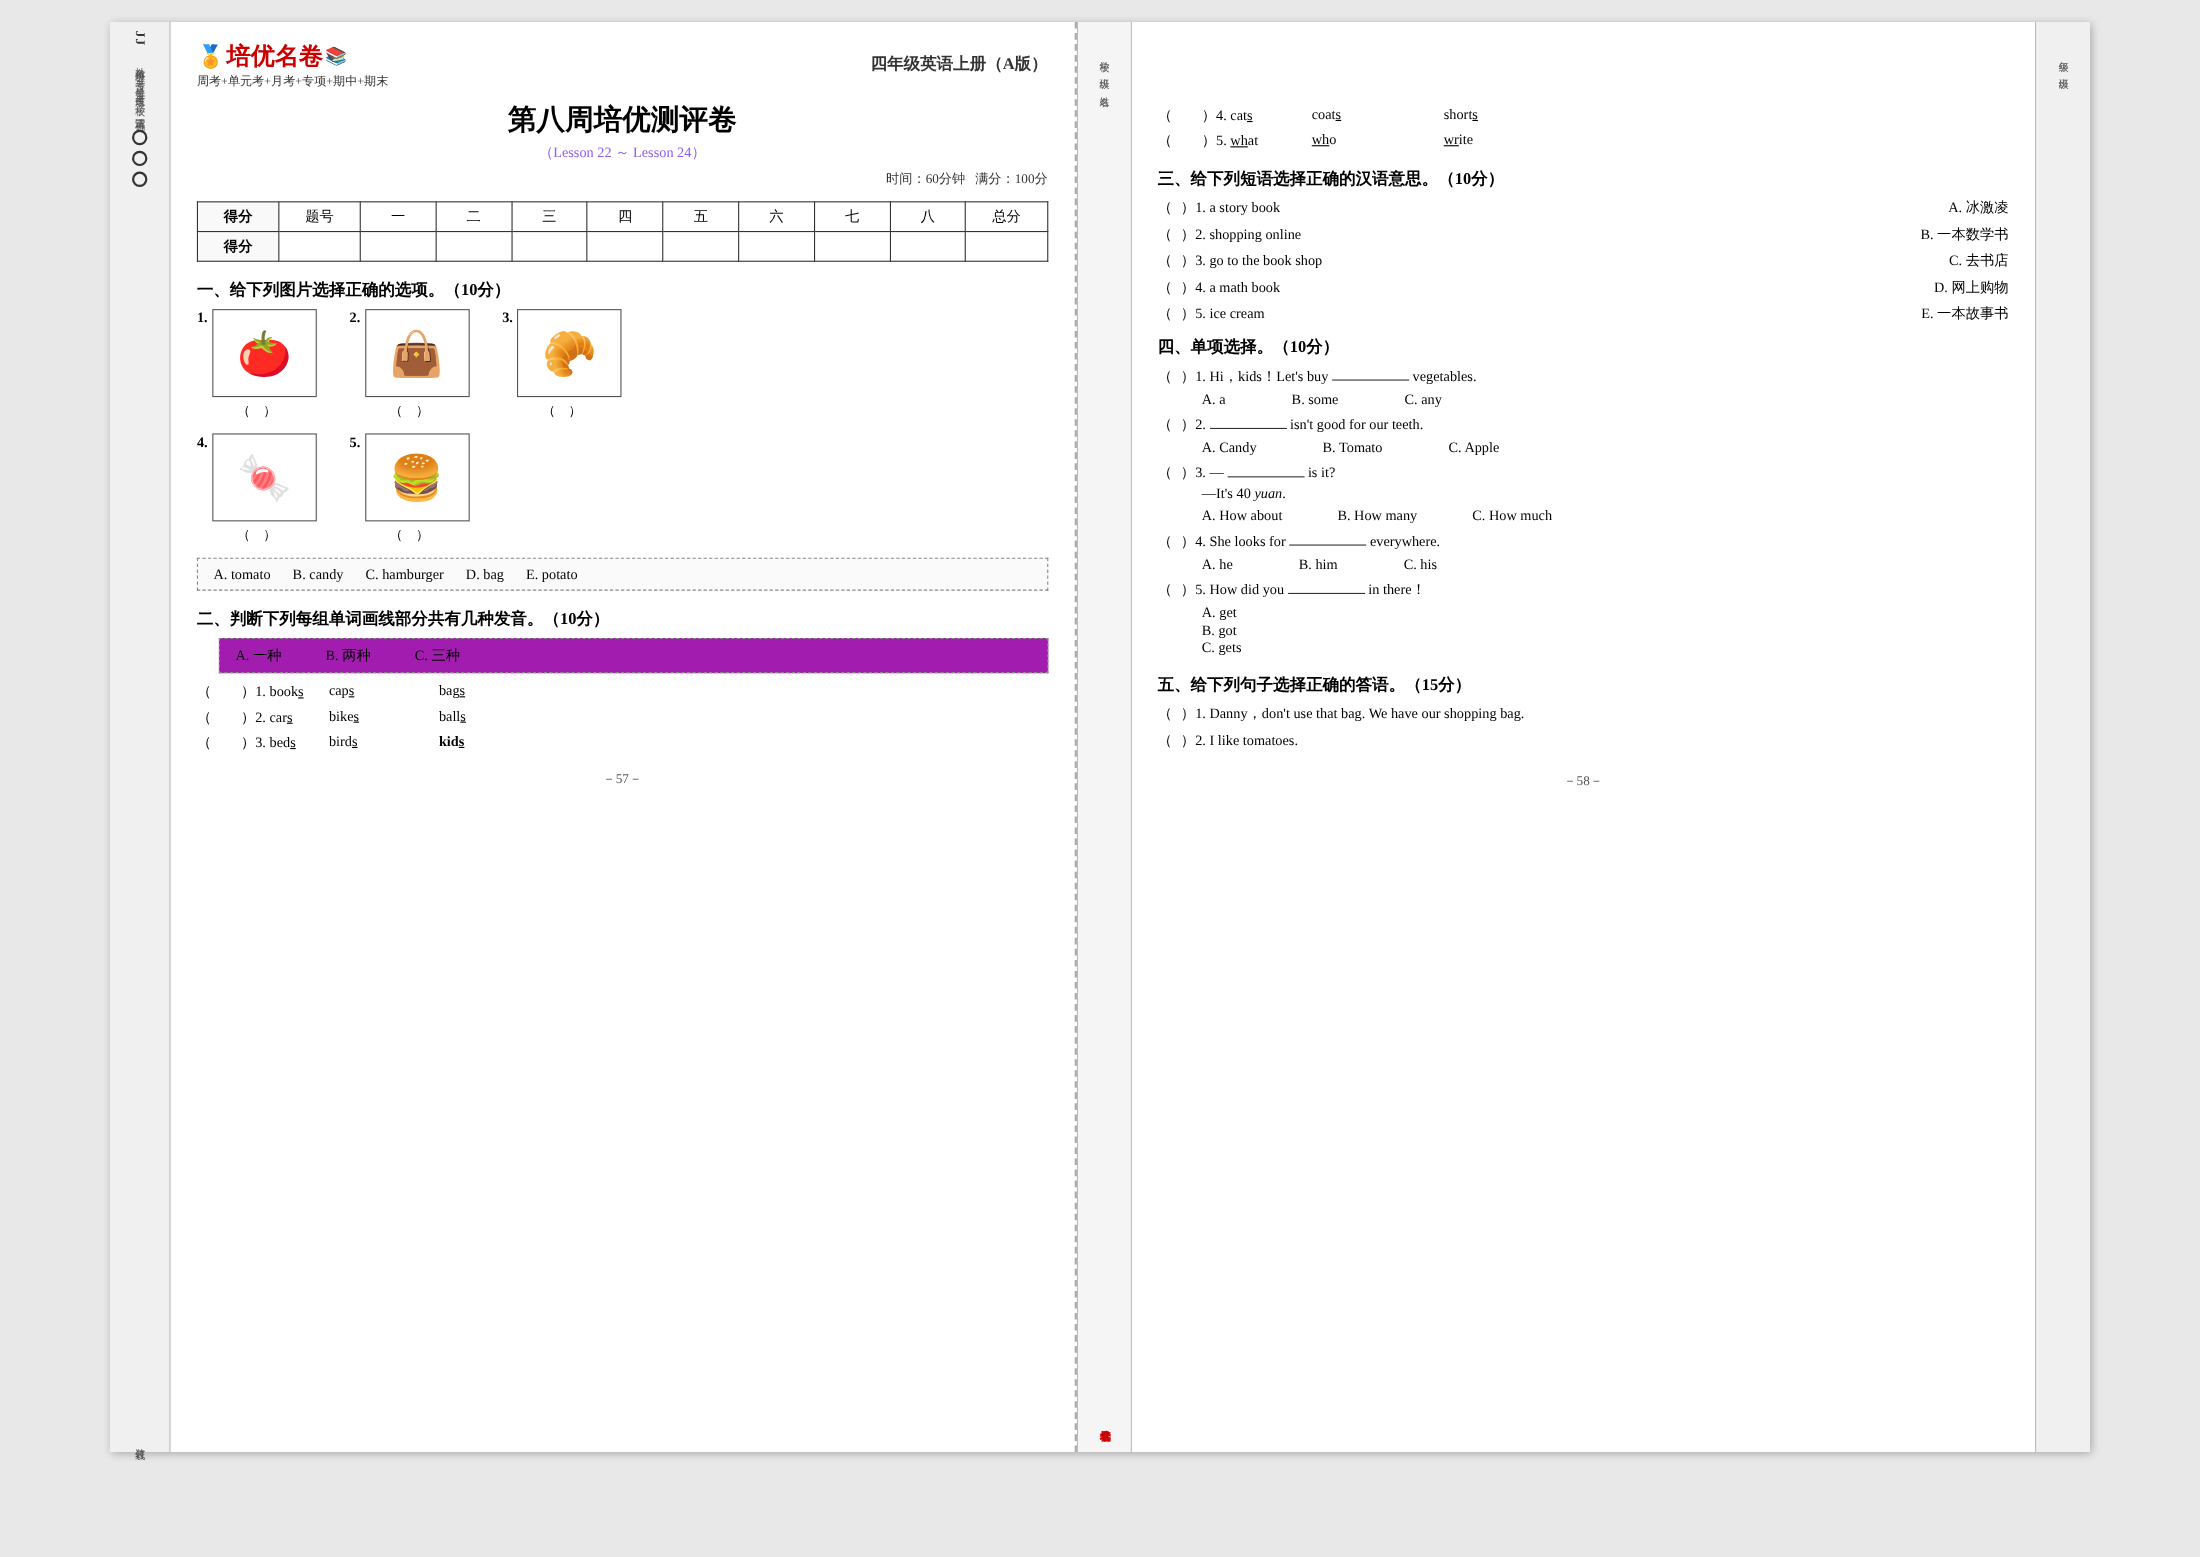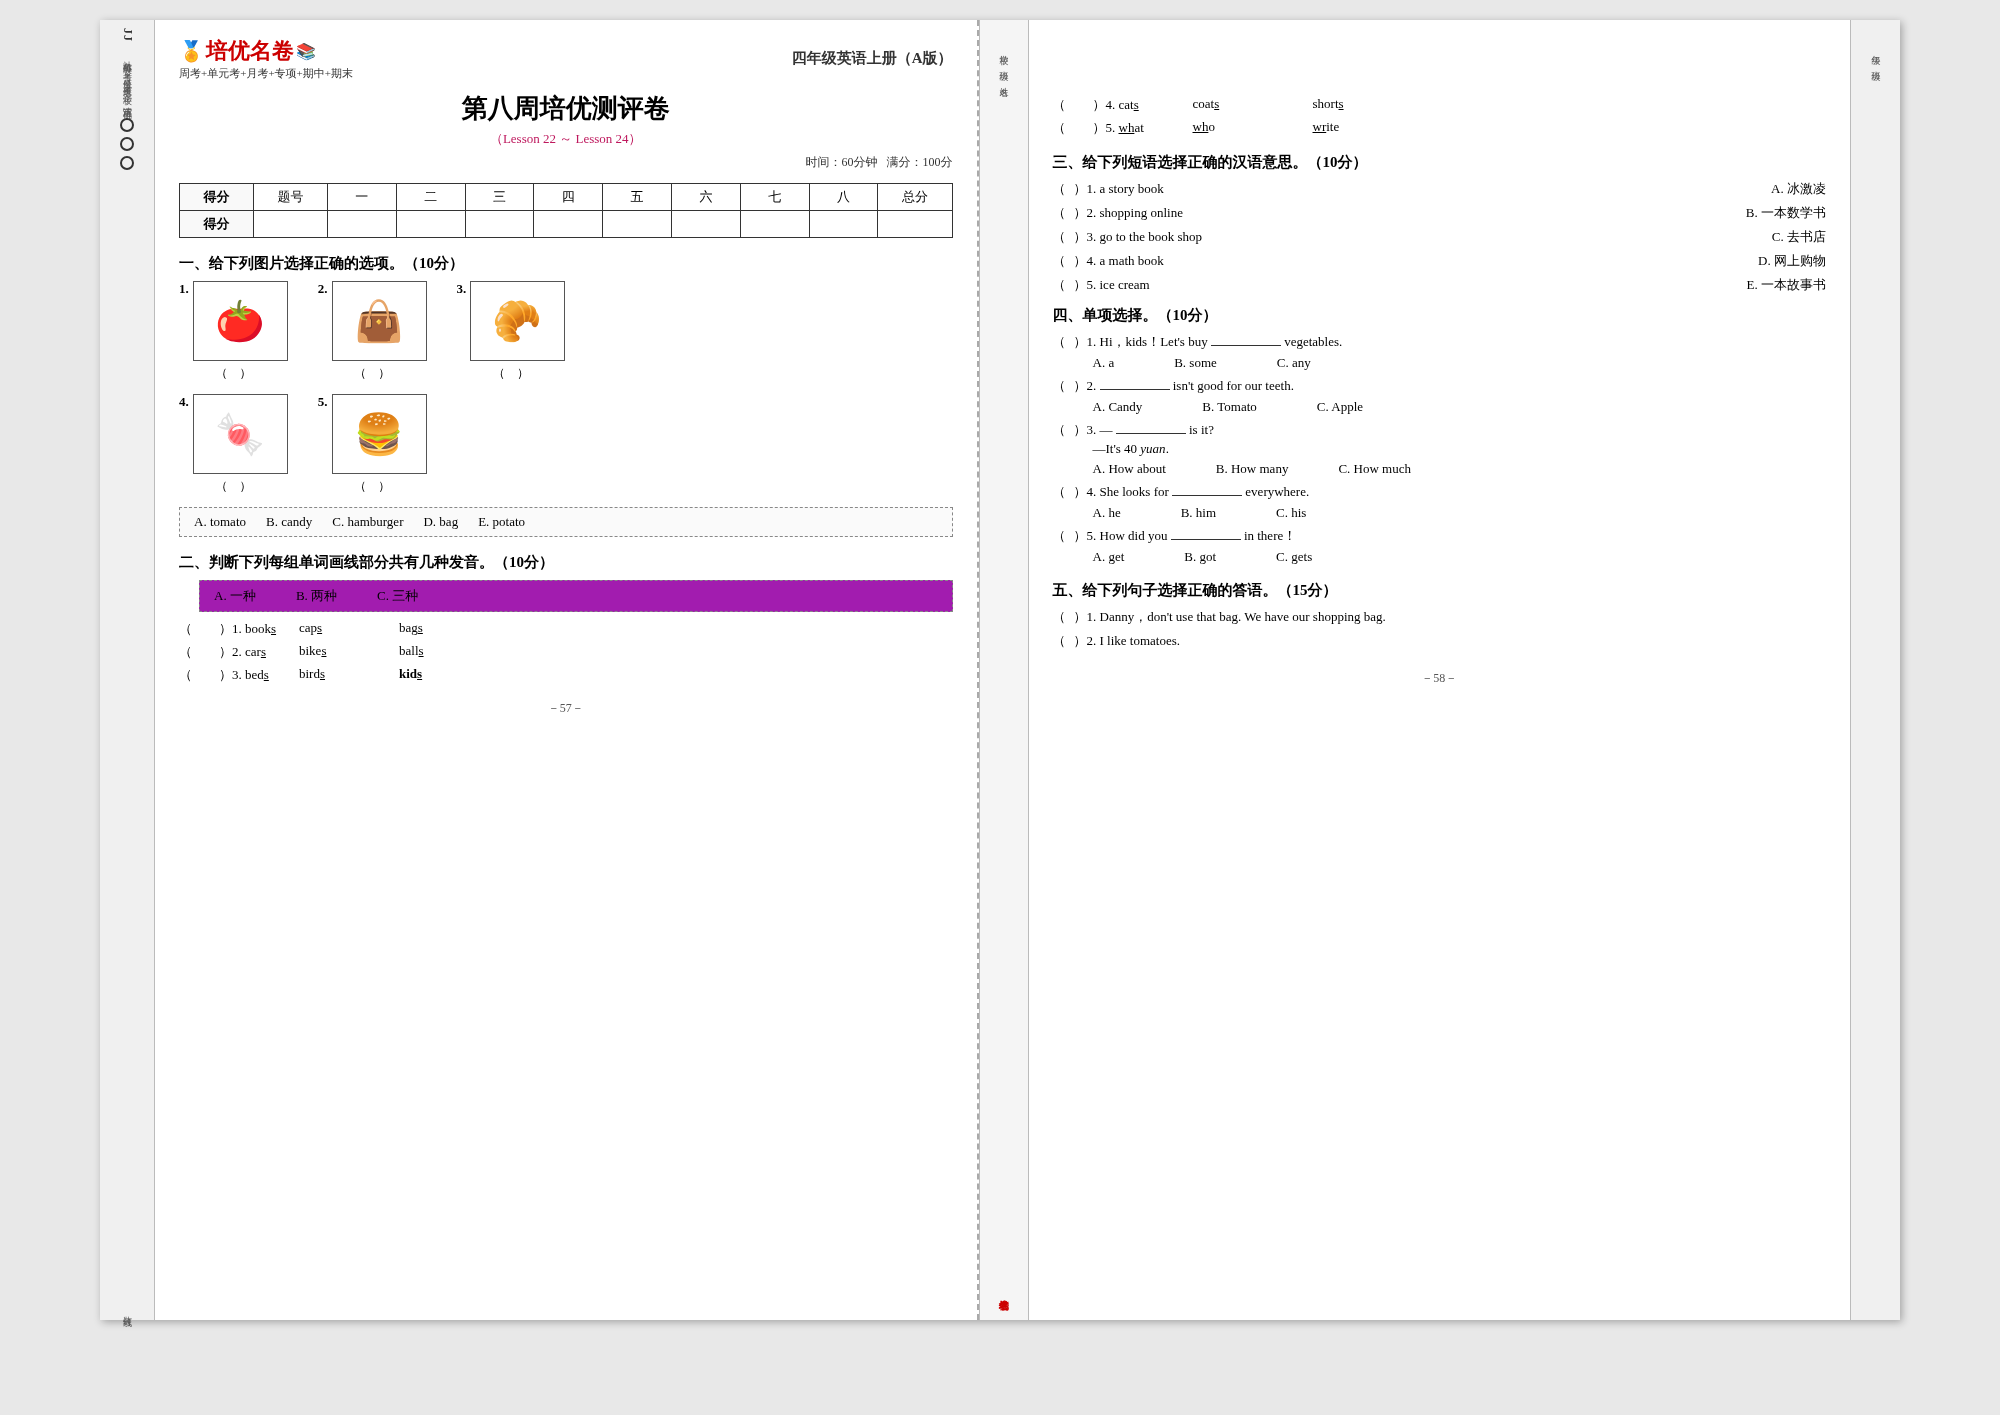--- a/index.html
+++ b/index.html
@@ -104,21 +104,21 @@
           <span style="font-size:20px;">🏅</span>
           <span>培优名卷</span>
           <span style="font-size:16px;">📚</span>
         </div>
         <div style="font-size:11px; color:#333;">周考+单元考+月考+专项+期中+期末</div>
       </div>
       <div style="font-size:15px; color:#333; font-weight:bold;">四年级英语上册（A版）</div>
     </div>
 
     <div style="text-align:center; font-size:26px; font-weight:bold; margin:10px 0 4px; font-family:'KaiTi','楷体',serif;">第八周培优测评卷</div>
-    <div style="text-align:center; font-size:13px; color:#be185d; margin-bottom:6px;">（Lesson 22 ～ Lesson 24）</div>
+    <div style="text-align:center; font-size:13px; color:#8b5cf6; margin-bottom:6px;">（Lesson 22 ～ Lesson 24）</div>
     <div style="text-align:right; font-size:12px; color:#333; margin-bottom:12px;">
       <span>时间：60分钟</span>&nbsp;&nbsp;
       <span>满分：100分</span>
     </div>
 
     <table class="score-table">
       <tbody>
           <tr>
         <td class="label-cell">得分</td>
         <td>题号</td>
@@ -345,21 +345,21 @@
         <span>B. him</span>
         <span>C. his</span>
       </div>
     </div>
 
     <div style="font-size:13px; margin:6px 0;">
       <div style="display:flex; gap:8px;">
         <span>（</span>
         <span>）5. How did you <span style="display:inline-block; border-bottom:1px solid #333; min-width:70px;"></span> in there！</span>
       </div>
-      <div style="display:flex; gap:60px; margin:4px 0 16px 40px;">
+      <div style="display:flex; margin:4px 0 16px 40px;flex-direction:column;">
         <span>A. get</span>
         <span>B. got</span>
         <span>C. gets</span>
       </div>
     </div>
 
     <div class="section-title" style="margin-top:12px;">五、给下列句子选择正确的答语。（15分）</div>
 
     <div style="display:flex; gap:8px; font-size:13px; margin:6px 0;">
       <span>（</span>

